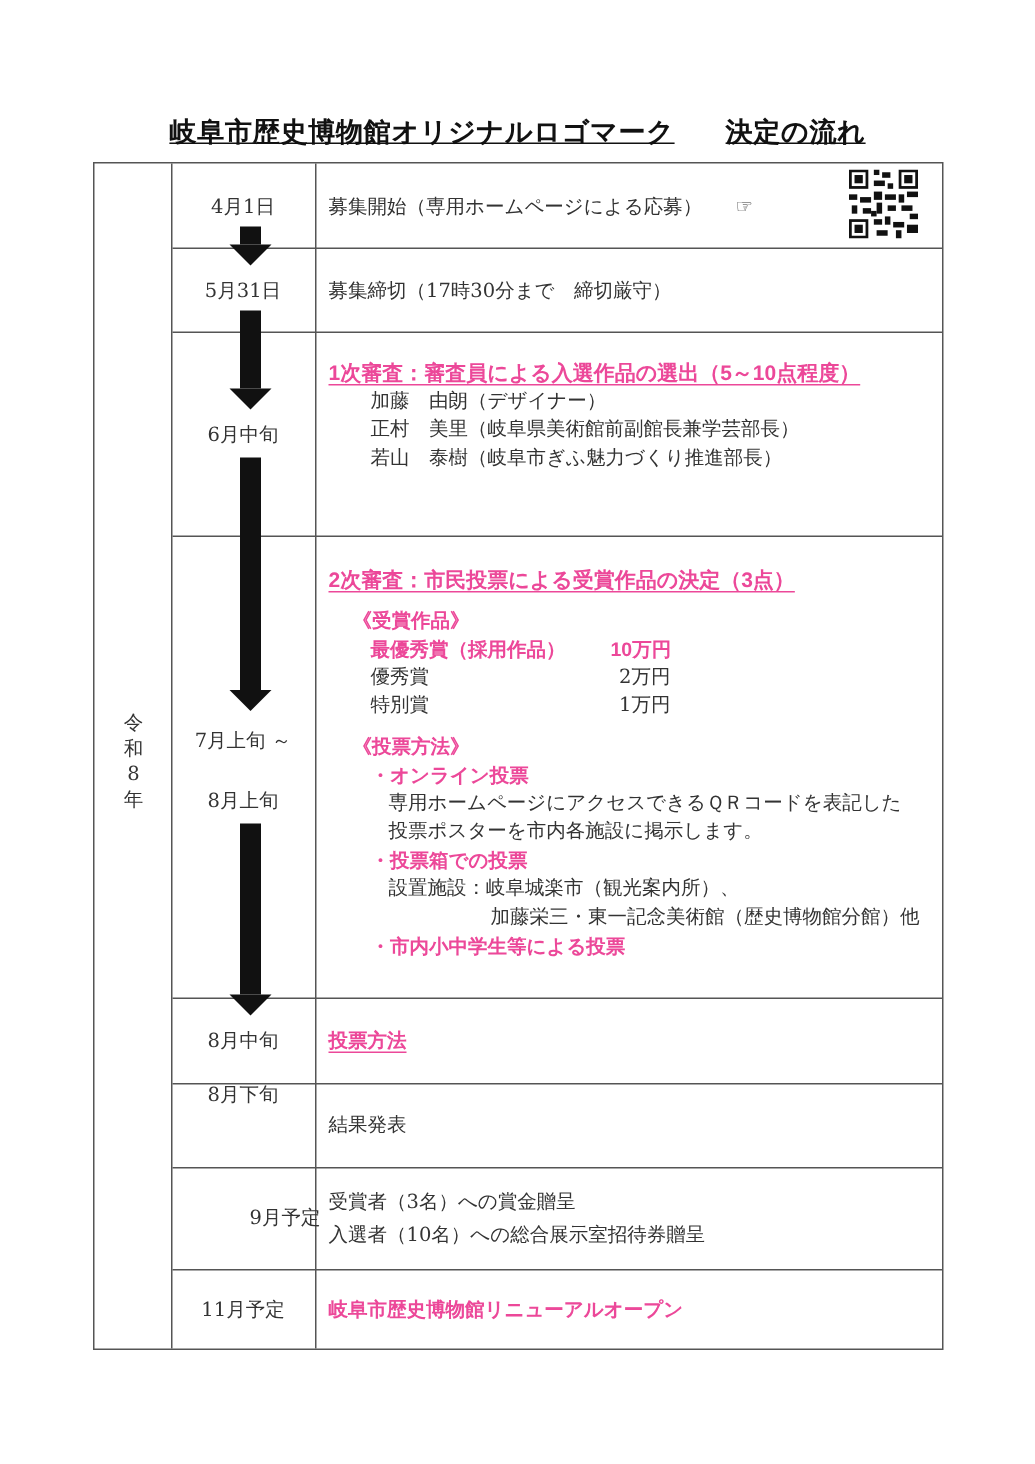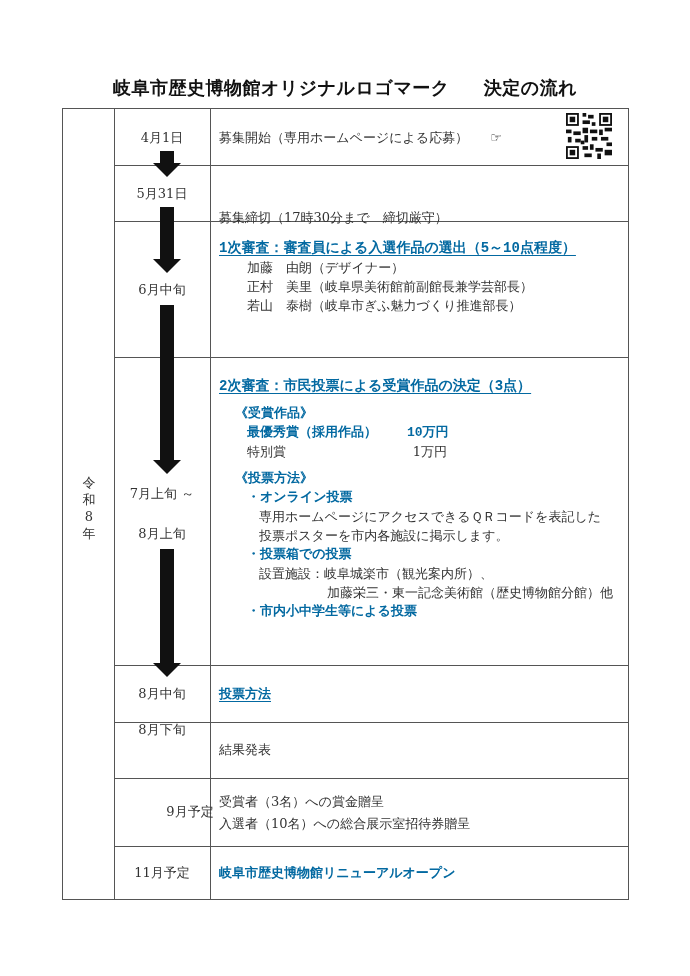--- a/index.html
+++ b/index.html
@@ -1,30 +1,30 @@
 <!DOCTYPE html>
 <html><head>
 <meta charset="utf-8">
 <style>
   html, body { margin:0; padding:0; background:#ffffff; }
   body { width:690px; height:976px; position:relative; overflow:hidden;
          font-family:"DejaVu Serif", serif; color:#222; }
   .title { position:absolute; left:0; top:76px; width:690px; text-align:center;
-           font-family:"DejaVu Sans", sans-serif; font-weight:bold; font-size:18px; color:#111; letter-spacing:0.5px; }
+           font-family:"DejaVu Sans", sans-serif; font-weight:bold; font-size:18px; color:#111; letter-spacing:0.5px;text-decoration:underline; }
   .title .gap { display:inline-block; width:34px; }
   .tbl { position:absolute; left:62px; top:108px; width:567px; height:792px;
          border:1px solid #555; box-sizing:border-box; }
   .vline { position:absolute; top:0; bottom:0; width:1px; background:#555; }
   .hline { position:absolute; left:52px; right:0; height:1px; background:#555; }
   .year { position:absolute; left:0; width:52px; top:365px; text-align:center;
           font-size:13px; line-height:17px; color:#333; }
   .year span { display:block; }
   .date { position:absolute; left:53px; width:92px; text-align:center; font-size:13px; color:#333; }
   .cell { position:absolute; left:156px; right:8px; font-size:13px; color:#333; }
-  .sans-b { font-family:Liberation Mono, monospace; font-weight:bold; color:#0369a1; }
+  .sans-b { font-family:Liberation Sans, sans-serif; font-weight:bold; color:#ec4899; }
   .ul { text-decoration:underline; text-underline-offset:3px; }
   .h2 { font-size:14px; }
   .line { line-height:19px; white-space:nowrap; }
   .ind1 { padding-left:16px; }
   .ind2 { padding-left:28px; }
   .ind3 { padding-left:40px; }
   .arrow { position:absolute; left:97px; width:14px; background:#111; }
   .arrow::after { content:""; position:absolute; left:-7px; bottom:-14px; width:0; height:0;
         border-left:14px solid transparent; border-right:14px solid transparent; border-top:14px solid #111; }
   .qr { position:absolute; right:16px; top:4px; width:46px; height:46px; }
@@ -101,38 +101,42 @@
         <rect x="13" y="17" width="2" height="3"></rect>
         <rect x="16" y="19" width="4" height="2"></rect>
         <rect x="10" y="22" width="4" height="2"></rect>
       <rect x="17" y="22" width="2" height="3"></rect>
         <rect x="21" y="20" width="4" height="3"></rect>
         <rect x="8" y="15" width="2" height="2"></rect>
     </g>
   </svg>
 
   <div class="date" style="top:76px;">5月31日</div>
-  <div class="cell" style="top:76px;margin-top:24px;">募集締切（17時30分まで　締切厳守）</div>
+  <div class="cell" style="top:76px;">募集締切（17時30分まで　締切厳守）</div>
 
   <div class="date" style="top:172px;">6月中旬</div>
   <div class="cell" style="top:130px;">
     <div class="line sans-b ul h2">1次審査：審査員による入選作品の選出（5～10点程度）</div>
     <div class="line ind2">加藤　由朗（デザイナー）</div>
     <div class="line ind2">正村　美里（岐阜県美術館前副館長兼学芸部長）</div>
     <div class="line ind2">若山　泰樹（岐阜市ぎふ魅力づくり推進部長）</div>
   </div>
 
   <div class="date" style="top:376px;">7月上旬 ～</div>
   <div class="date" style="top:416px;">8月上旬</div>
   <div class="cell" style="top:268px;">
     <div class="line sans-b ul h2">2次審査：市民投票による受賞作品の決定（3点）</div>
     <div class="line sans-b ind1" style="margin-top:8px;">《受賞作品》</div>
     <div class="line ind2 prize-row sans-b">
       <span class="lbl">最優秀賞（採用作品）</span>
       <span class="amt">10万円</span>
+    </div>
+    <div class="line ind2 prize-row">
+      <span class="lbl">優秀賞</span>
+      <span class="amt">2万円</span>
     </div>
     <div class="line ind2 prize-row">
       <span class="lbl">特別賞</span>
       <span class="amt">1万円</span>
     </div>
     <div class="line sans-b ind1" style="margin-top:8px;">《投票方法》</div>
     <div class="line sans-b ind2">・オンライン投票</div>
     <div class="line ind3">専用ホームページにアクセスできるＱＲコードを表記した</div>
     <div class="line ind3">投票ポスターを市内各施設に掲示します。</div>
     <div class="line sans-b ind2">・投票箱での投票</div>

